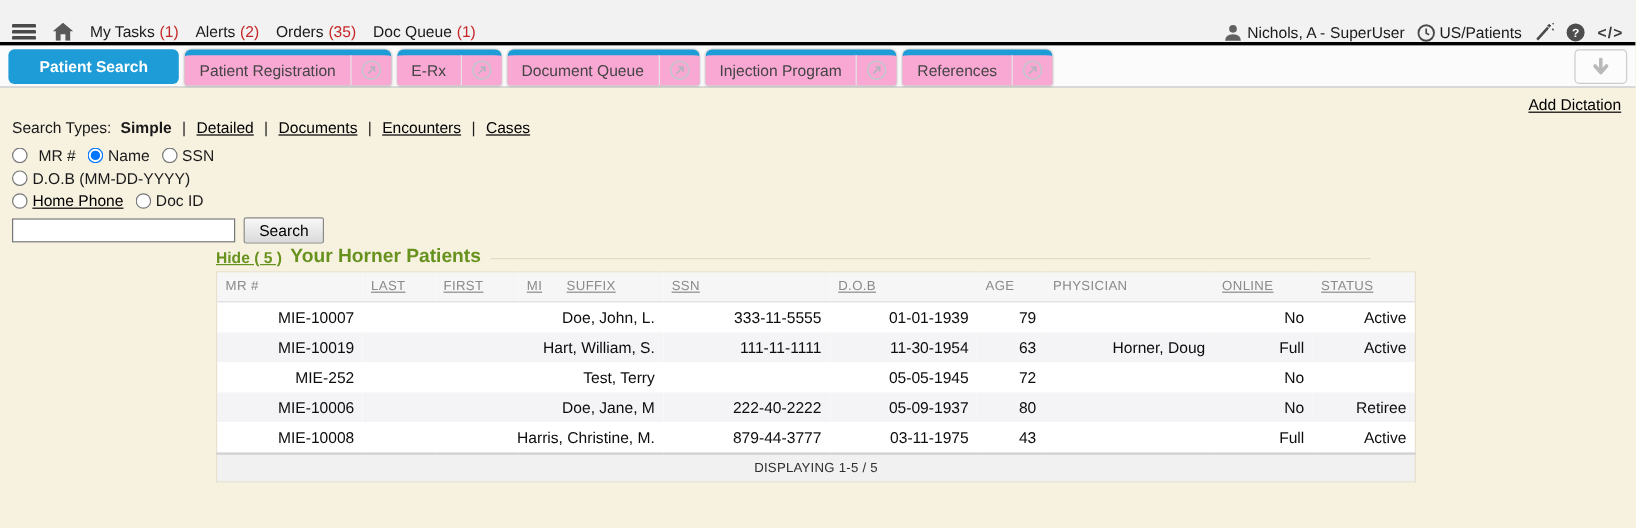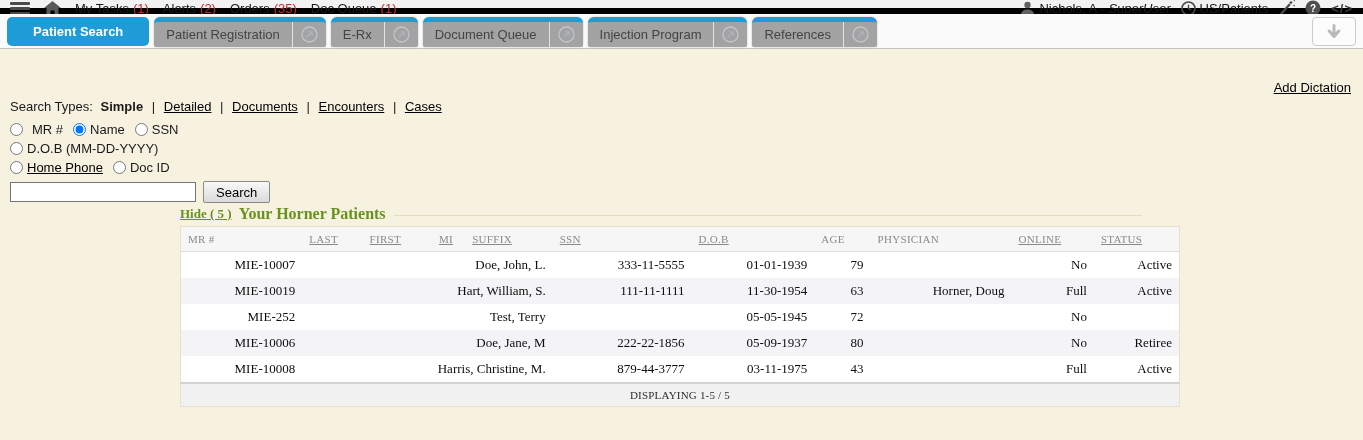--- a/index.html
+++ b/index.html
@@ -6,45 +6,45 @@
   html,body { margin:0; padding:0; }
   body {
     width:1363px; height:440px; overflow:hidden; position:relative;
     font-family:"Liberation Sans", sans-serif;
     background: var(--cream, #f7f1e0);
     color:#1a1a1a;
   }
 
   
   .topbar {
-    height:14px; background:var(--topbar-bg,#f2f2f2);
-    border-bottom:6px solid #000000;
-    display:flex; align-items:flex-start; padding:0 10px; font-size:13px;
+    height:38px; background:var(--topbar-bg,#f2f2f2);
+    border-bottom:3px solid #000000;
+    display:flex; align-items:flex-end; padding:0 10px; font-size:13px;
   }
   .topbar .left { display:flex; align-items:center; gap:14px; }
   .topbar .right { margin-left:auto; display:flex; align-items:center; gap:10px; }
   .navitem { display:flex; gap:4px; cursor:pointer; white-space:nowrap; }
   .navitem .cnt { color:var(--count-red,#c62828); }
   .iconbtn { display:flex; align-items:center; cursor:pointer; }
   .burger div { width:20px; height:3px; background:#4a4a4a; margin:2px 0; border-radius:1px; }
-  .user-role { font-style:italic; }
+  .user-role { }
   .codeglyph { font-weight:bold; color:#3c3c3c; letter-spacing:1px; }
 
   
   .tabbar {
     height:35px; background:#fbfbfb; border-bottom:1px solid #c2c2c2;
     display:flex; align-items:flex-end; padding:0 0 0 7px; gap:5px; position:relative;
   }
   .tab { font-size:13px; cursor:pointer; white-space:nowrap; }
   .tab.active {
     background:var(--accent,#1e9cd7); color:#fff; font-weight:bold;
     border-radius:5px; padding:7px 26px; margin-bottom:2px;
   }
   .tab.inactive {
-    background:#a3a3a3; color:#444;
+    background:#f9a8d4; color:#444;
     border-top:5px solid var(--accent,#1e9cd7);
     border-radius:6px 6px 2px 2px;
     box-shadow:0 0 2px rgba(0,0,0,.25);
     display:flex; align-items:stretch; margin-bottom:1px;
   }
   .tab.inactive .tlabel { padding:5px 12px; display:flex; align-items:center; }
   .tab.inactive .popout {
     border-left:1px solid #e4e4e4; padding:0 8px; display:flex; align-items:center; cursor:pointer;
   }
   .collapse-btn {
@@ -73,21 +73,21 @@
     width:186px; height:20px; border:1px solid #767676; background:#fff;
     font-size:13px; padding:0 4px; font-family:"Liberation Sans",sans-serif;
   }
   .searchrow button {
     margin-left:7px; height:22px; padding:0 12px; font-size:13px;
     background:linear-gradient(#f8f8f8,#dadada); border:1px solid #8a8a8a;
     border-radius:2px; cursor:pointer; font-family:"Liberation Sans",sans-serif;
   }
 
   
-  .recent { position:absolute; top:205px; left:180px; width:962px;font-family:Liberation Serif, serif; }
+  .recent { position:absolute; top:205px; left:180px; width:962px; }
   .panel-head { display:flex; align-items:center; margin-bottom:3px; }
   .hide-link {
     color:var(--green,#67921e); font-weight:bold; font-size:13px;
     text-decoration:underline; cursor:pointer; margin-right:7px;
   }
   .panel-title { color:var(--green,#67921e); font-weight:bold; font-size:16px; }
   .head-rule { flex:1; border-top:1px solid #e3dbc0; margin-left:8px; margin-top:3px; }
 
   table.recent-tbl {
     width:1000px; border-collapse:collapse; background:#fff;
@@ -356,21 +356,21 @@
         <td></td>
         <td>05-05-1945</td>
         <td>72</td>
         <td></td>
         <td>No</td>
         <td></td>
       </tr>
       <tr>
         <td>MIE-10006</td>
         <td colspan="4">Doe, Jane, M</td>
-        <td>222-22-1856</td>
+        <td>222-40-2222</td>
         <td>05-09-1937</td>
         <td>80</td>
         <td></td>
         <td>No</td>
         <td>Retiree</td>
       </tr>
       <tr>
         <td>MIE-10008</td>
         <td colspan="4">Harris, Christine, M.</td>
         <td>879-44-3777</td>

